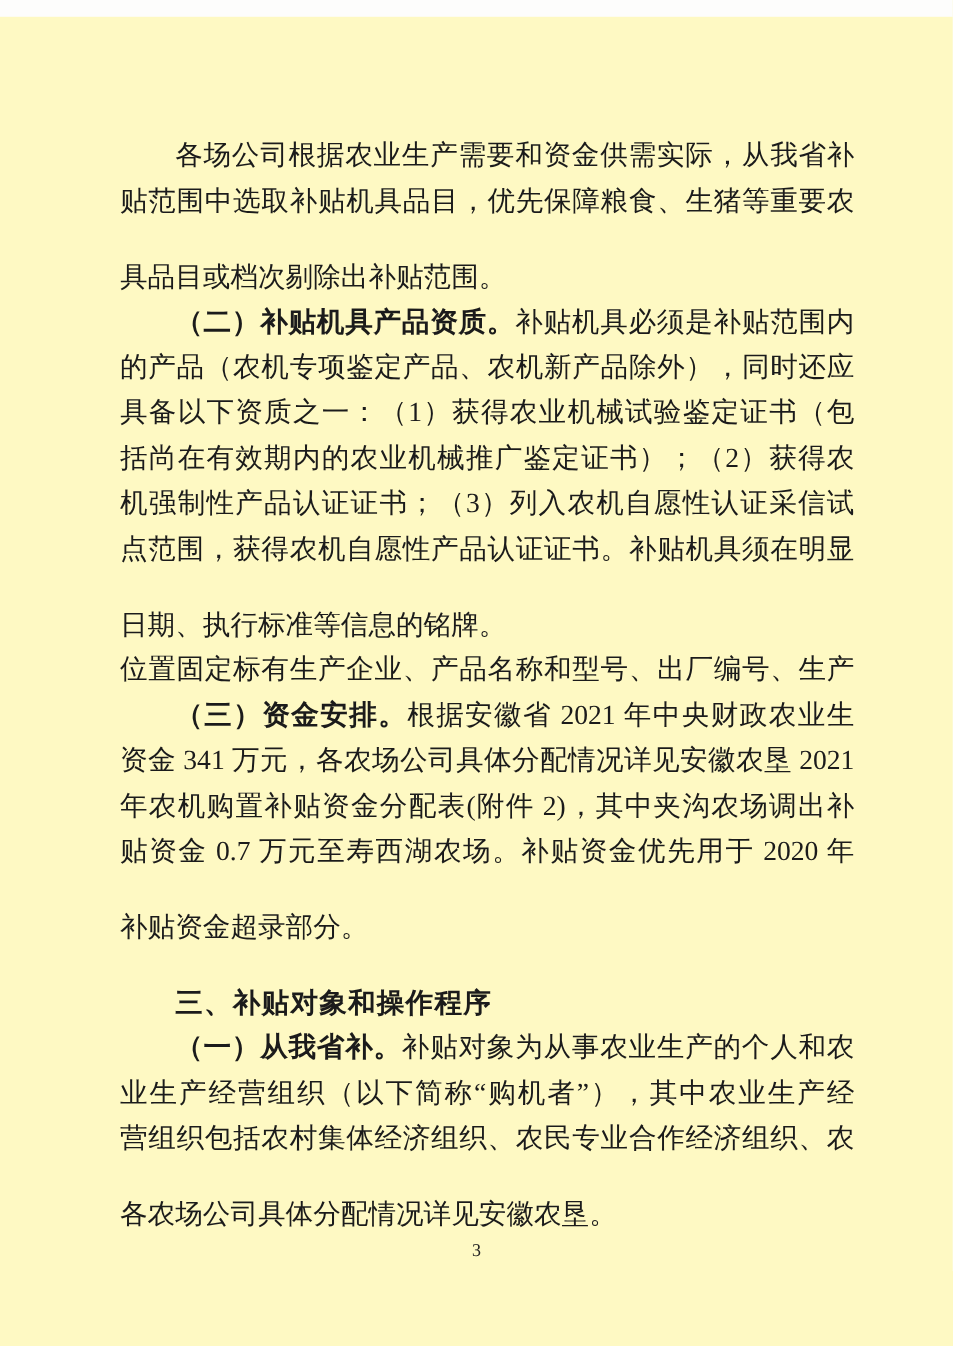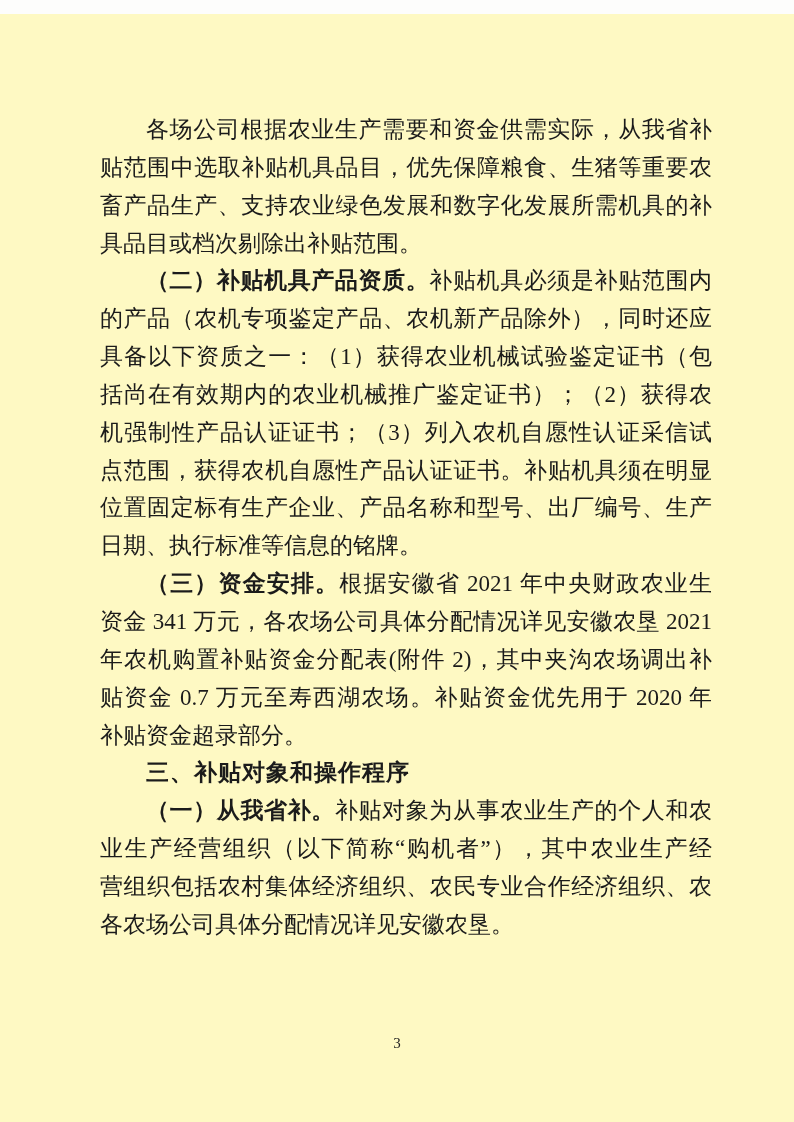--- a/index.html
+++ b/index.html
@@ -36,20 +36,21 @@
     padding: 0;
   }
   .line {
     text-align: justify;
     text-align-last: justify;
     height: 37.85px;
     overflow: hidden;
   }
   .line.last {
     text-align-last: left;
+    margin-top: 25px;
   }
   .line.indent {
     text-indent: 46px;
   }
   .line b {
     font-weight: 700;
   }
   .line.heading b {
     font-family: Liberation Serif, serif;
     letter-spacing: 1px;
@@ -67,33 +68,32 @@
 </style>
 </head>
 <body>
 
 <div class="page">
   <div class="text-block">
 
     <div class="para">
       <div class="line indent"><span>各场公司根据农业生产需要和资金供需实际，从我省补</span></div>
       <div class="line"><span>贴范围中选取补贴机具品目，优先保障粮食、生猪等重要农</span></div>
-      <div class="line"><span>畜产品生产、支持农业绿色发展和数字化发展所需机具的补</span></div>
       <div class="line last"><span>具品目或档次剔除出补贴范围。</span></div>
     </div>
 
     <div class="para">
       <div class="line indent"><b>（二）补贴机具产品资质。</b><span>补贴机具必须是补贴范围内</span></div>
       <div class="line"><span>的产品（农机专项鉴定产品、农机新产品除外），同时还应</span></div>
       <div class="line"><span>具备以下资质之一：（1）获得农业机械试验鉴定证书（包</span></div>
       <div class="line"><span>括尚在有效期内的农业机械推广鉴定证书）；（2）获得农</span></div>
       <div class="line"><span>机强制性产品认证证书；（3）列入农机自愿性认证采信试</span></div>
       <div class="line"><span>点范围，获得农机自愿性产品认证证书。补贴机具须在明显</span></div>
+      <div class="line last"><span>日期、执行标准等信息的铭牌。</span></div>
       <div class="line"><span>位置固定标有生产企业、产品名称和型号、出厂编号、生产</span></div>
-      <div class="line last"><span>日期、执行标准等信息的铭牌。</span></div>
     </div>
 
     <div class="para">
       <div class="line indent"><b>（三）资金安排。</b><span>根据安徽省 2021 年中央财政农业生</span></div>
       <div class="line"><span>资金 341 万元，各农场公司具体分配情况详见安徽农垦 2021</span></div>
       <div class="line"><span>年农机购置补贴资金分配表(附件 2)，其中夹沟农场调出补</span></div>
       <div class="line"><span>贴资金 0.7 万元至寿西湖农场。补贴资金优先用于 2020 年</span></div>
       <div class="line last"><span>补贴资金超录部分。</span></div>
     </div>
 

